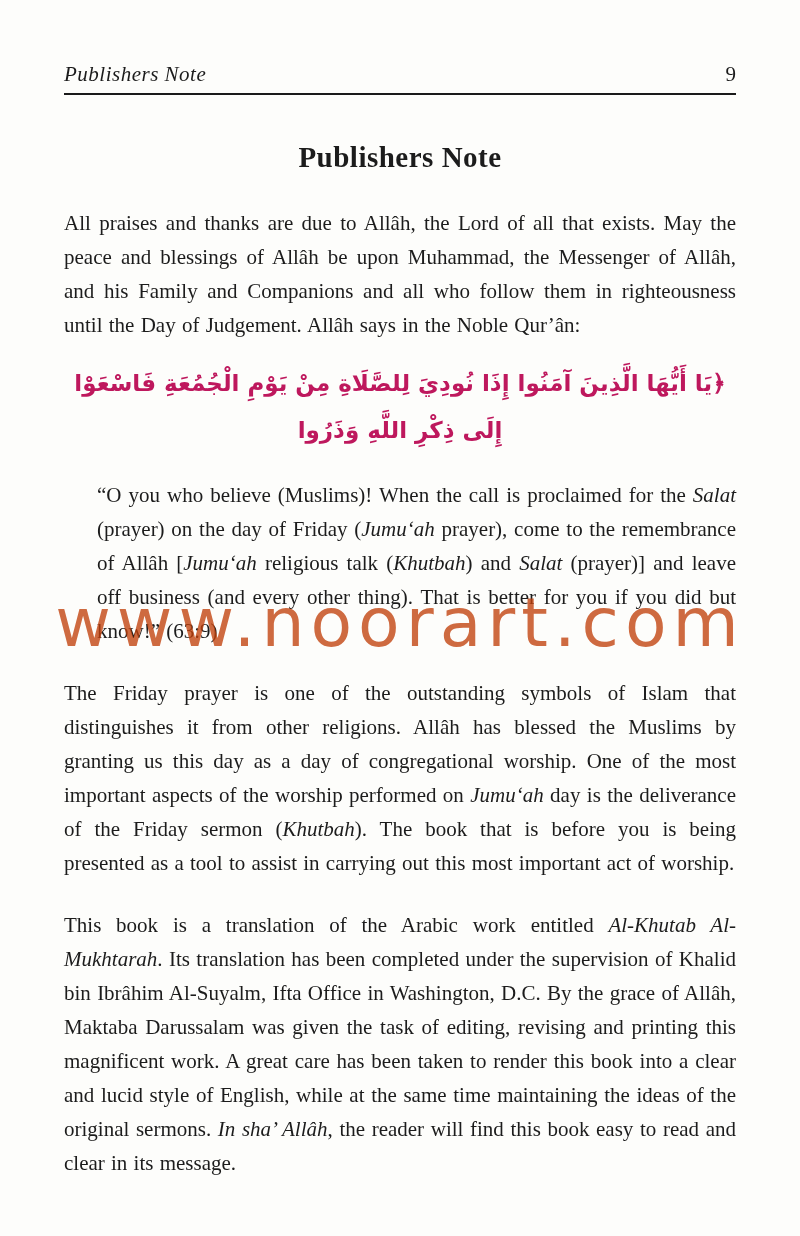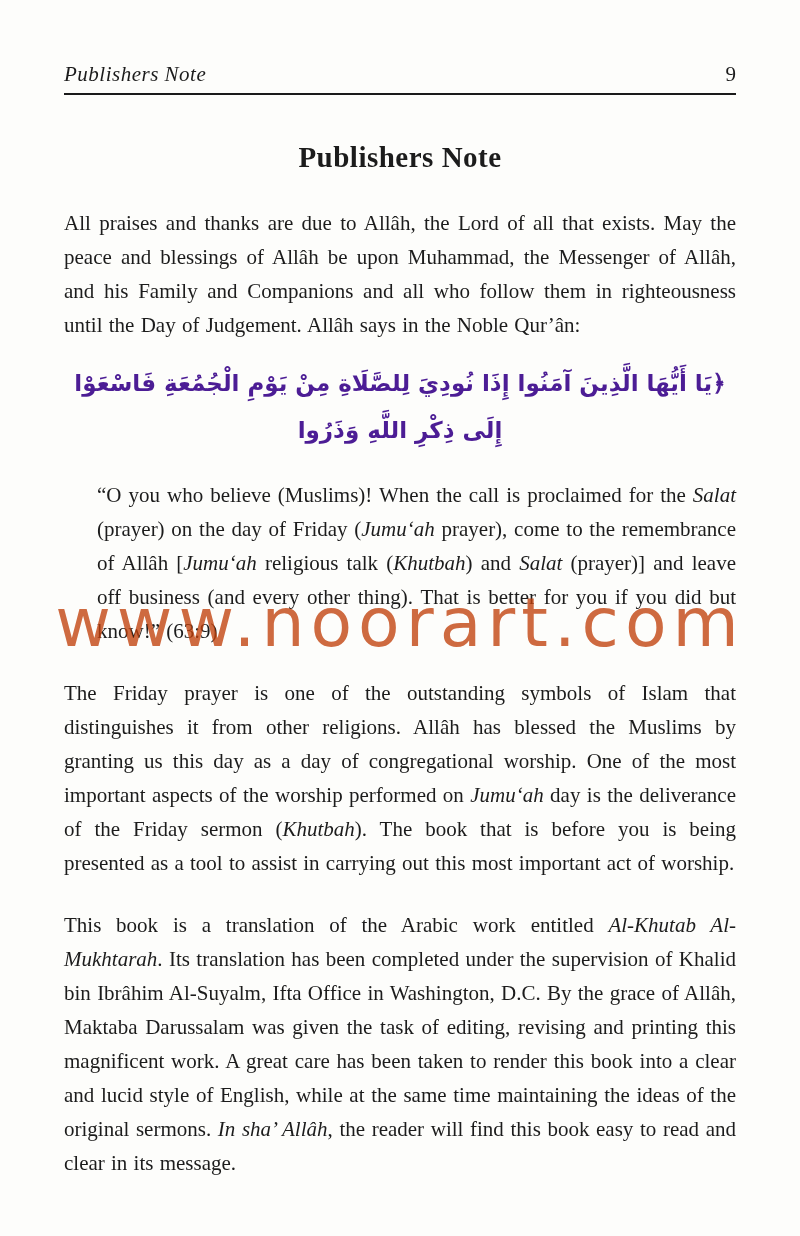--- a/index.html
+++ b/index.html
@@ -46,21 +46,21 @@
   .body em { font-style: italic; }
   .first-para { margin-top: 32px; }
   .arabic {
     direction: rtl;
     text-align: center;
     font-family: "DejaVu Sans", sans-serif;
     font-weight: bold;
     font-size: 23px;
     line-height: 47px;
     margin-top: 18px;
-    color: #4c1d95;
+    color: #be185d;
   }
   .quote {
     margin-left: 33px;
     margin-top: 24px;
   }
   .watermark {
     position: absolute;
     top: 583px;
     left: 0;
     width: 100%;

